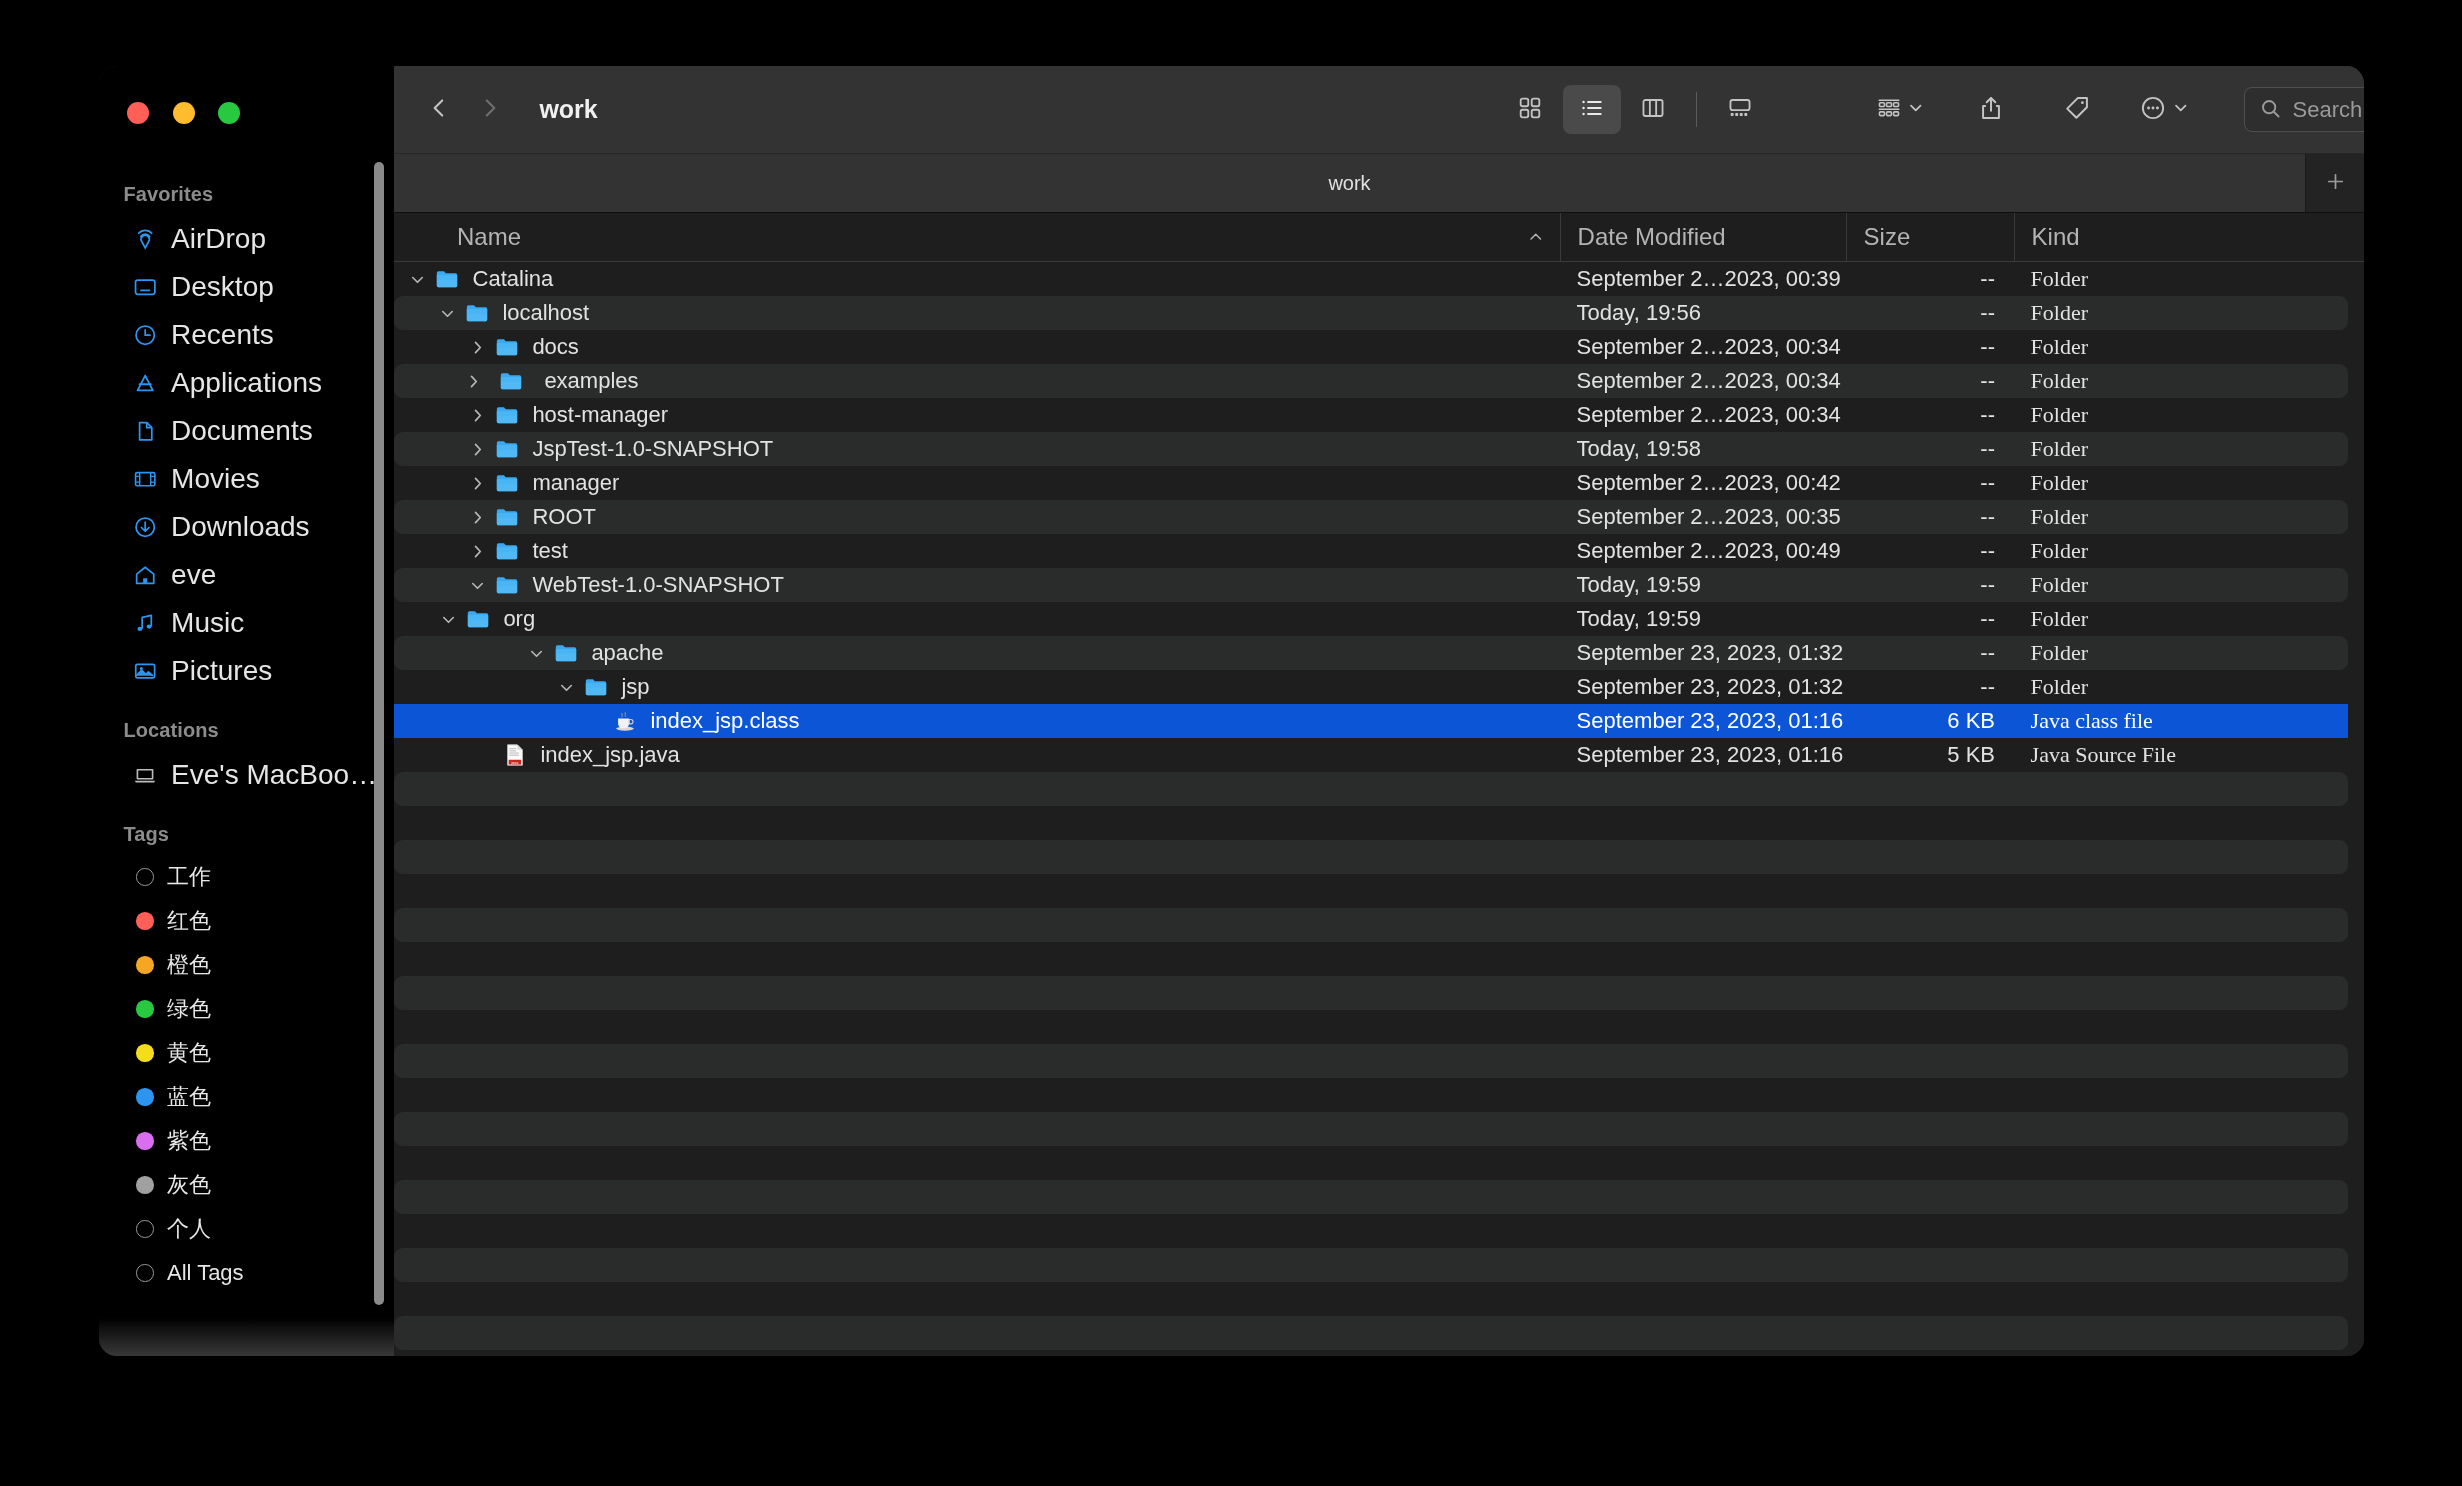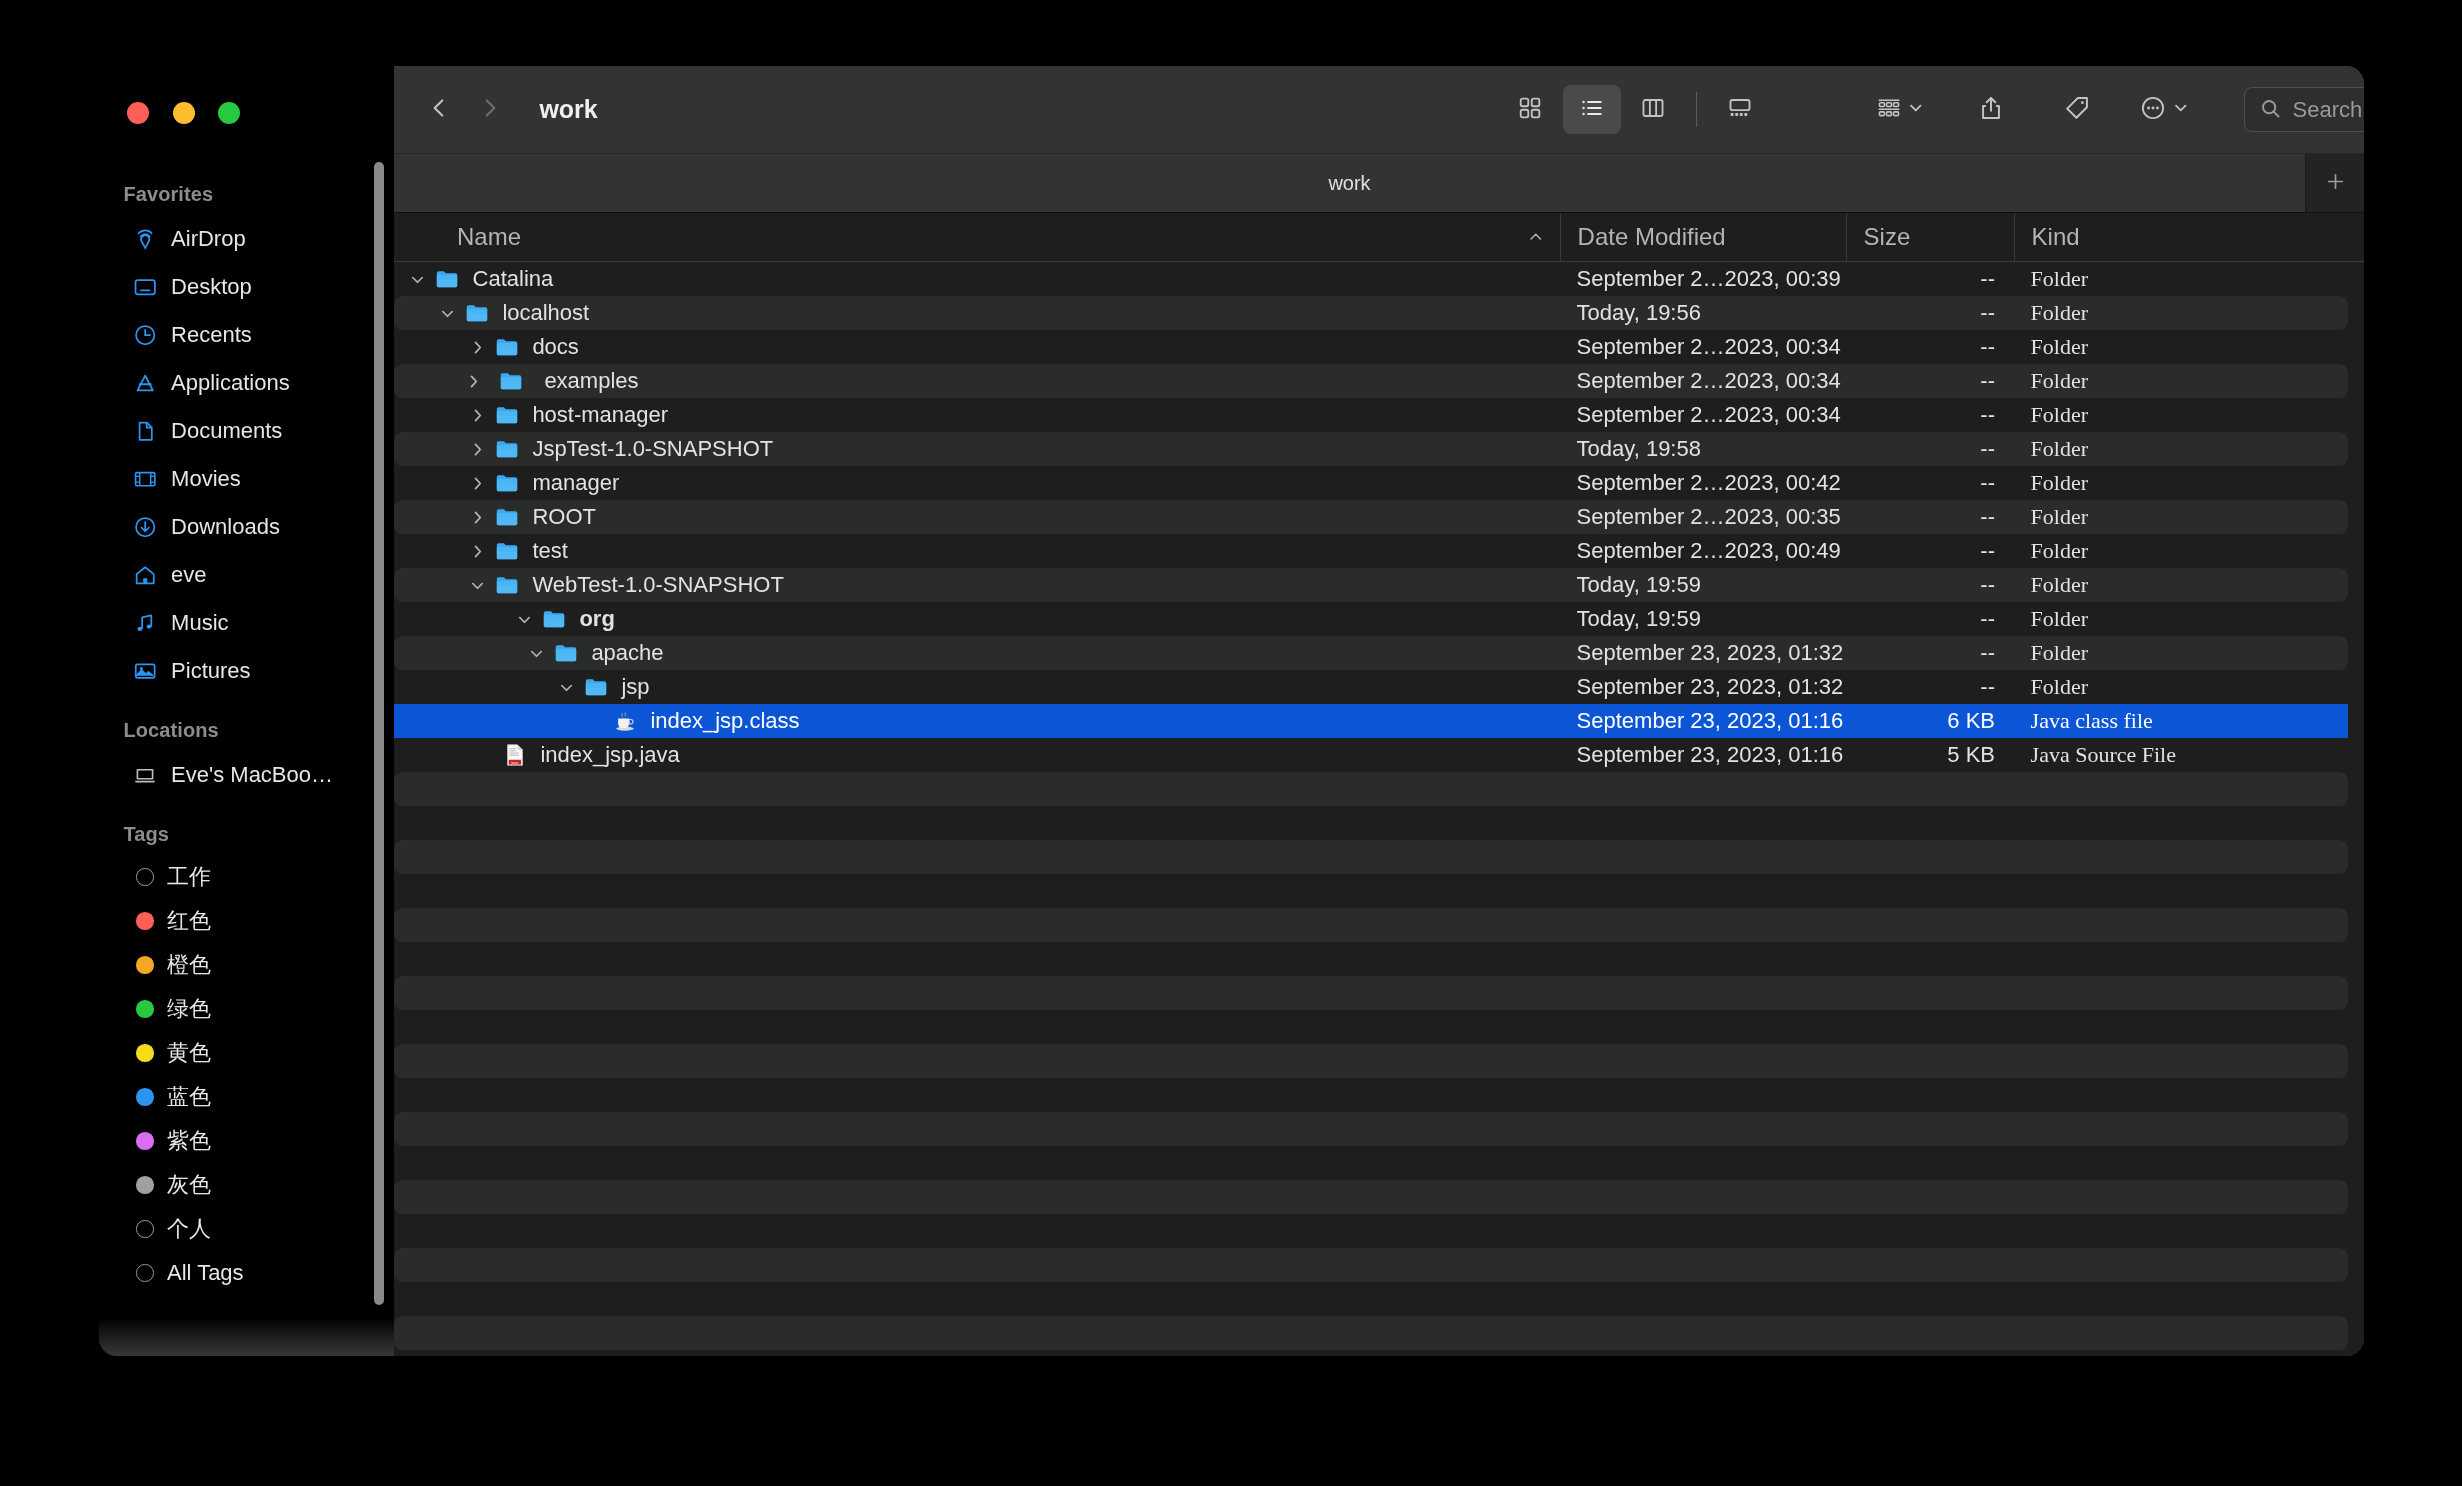--- a/index.html
+++ b/index.html
@@ -61,21 +61,21 @@
   .sb-item {
     display: flex;
     align-items: center;
     height: 48px;
     padding-left: 24.4px;
     gap: 13px;
     border-radius: 7.9px;
     margin: 0 12.2px 0 8.7px;
   }
   .sb-item .sb-label {
-    font-size: 22px;
+    font-size: 28px;
     color: #e6e6e6;
     white-space: nowrap;
     overflow: hidden;
   }
   .sb-icon {
     width: 26px; height: 26px;
     display: flex; align-items: center; justify-content: center;
     flex: 0 0 26px;
   }
   .sb-icon svg { display: block; }
@@ -868,21 +868,21 @@
                 <path d="M2.6 9.6h18.8v.9H2.6ZM2.6 11.6h18.8v.8H2.6Z" fill="#3ba9ef" opacity=".45"></path>
               </svg>
             </span>
             <span class="f-name">WebTest-1.0-SNAPSHOT</span>
           </div>
           <div class="cell-date">Today, 19:59</div>
           <div class="cell-size">--</div>
           <div class="cell-kind">Folder</div>
         </div>
         <div class="row">
-          <div class="cell-name" style="padding-left: 119px; font-weight: bold;">
+          <div class="cell-name" style="padding-left: 43px;">
             <span class="disc">
               <svg width="19" height="19" viewBox="0 0 24 24" fill="none" stroke="#b8b8b8" stroke-width="2.1" stroke-linecap="round" stroke-linejoin="round">
                 <path d="M6 9.5 12 15.5 18 9.5"></path>
               </svg>
             </span>
             <span class="f-icon">
               <svg width="26" height="26" viewBox="0 0 24 24">
                 <path d="M2.6 6.3a1.5 1.5 0 0 1 1.5-1.5h5.1l1.7 1.9h9a1.5 1.5 0 0 1 1.5 1.5v10.1a1.3 1.3 0 0 1-1.3 1.3H3.9a1.3 1.3 0 0 1-1.3-1.3Z" fill="#3ba9ef"></path>
                 <path d="M2.6 8.6h18.8v9.7a1.3 1.3 0 0 1-1.3 1.3H3.9a1.3 1.3 0 0 1-1.3-1.3Z" fill="#4fb8f5"></path>
                 <path d="M2.6 9.6h18.8v.9H2.6ZM2.6 11.6h18.8v.8H2.6Z" fill="#3ba9ef" opacity=".45"></path>

